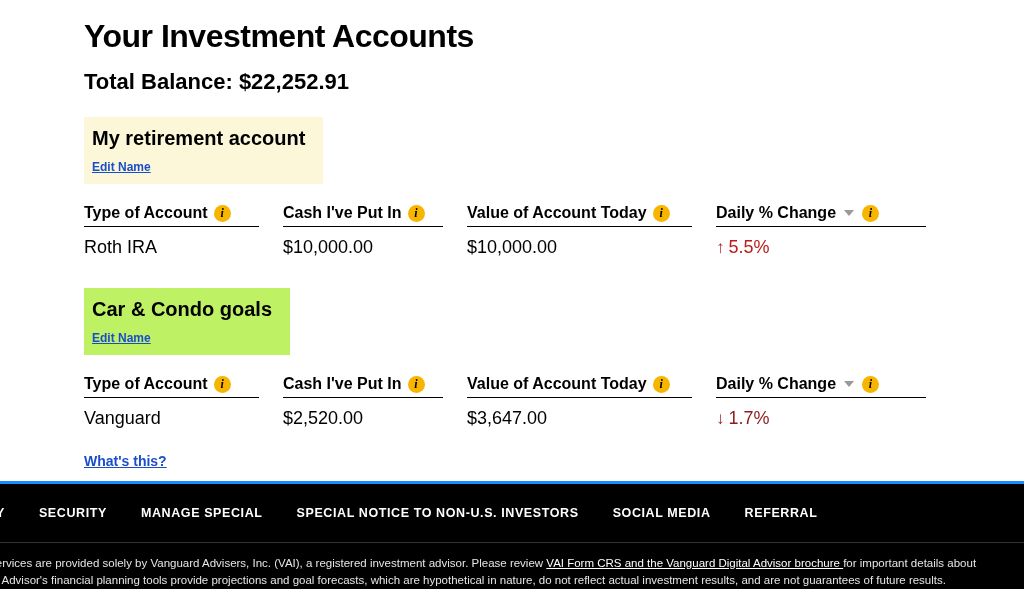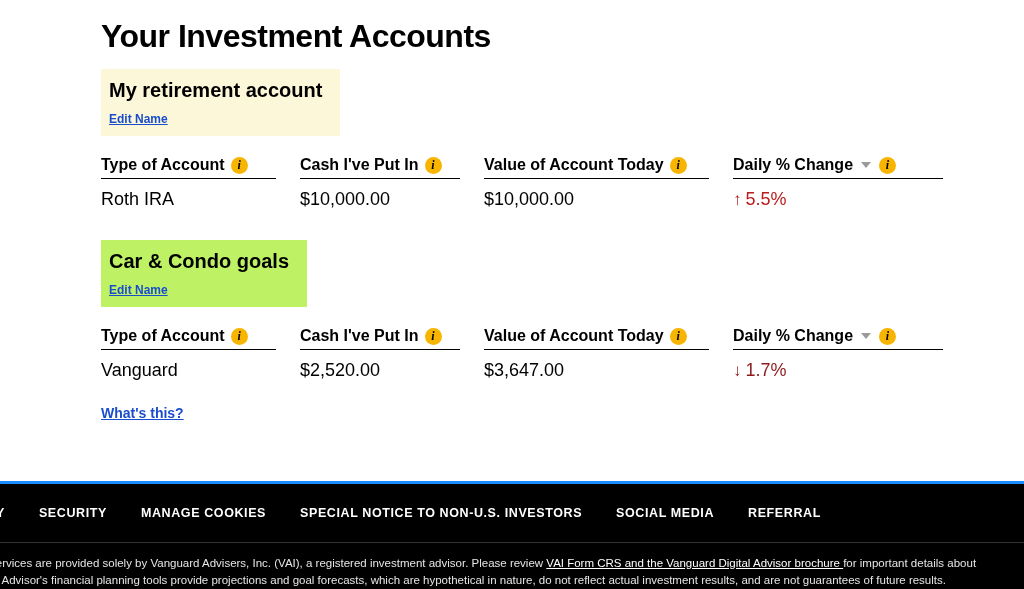--- a/index.html
+++ b/index.html
@@ -7,21 +7,20 @@
     font-family: -apple-system, BlinkMacSystemFont, "Segoe UI", Helvetica, Arial, sans-serif;
     background: #fff;
     color: #000;
     width: 1024px;
     height: 589px;
     overflow: hidden;
     position: relative;
   }
   .content {
     padding: 18px 0 0 84px;
-    margin-left: 17px;
   }
   h1.page-title {
     font-size: 32px;
     font-weight: 800;
     letter-spacing: -0.5px;
     margin-bottom: 14px;
   }
   .total-balance {
     font-size: 22px;
     font-weight: 700;
@@ -144,20 +143,24 @@
   .footer-legal a { color: #fff; text-decoration: underline; cursor: pointer; }
   .footer-legal .line { white-space: nowrap; }
 </style>
 </head>
 <body>
 
 <div class="content">
 
   <h1 class="page-title">Your Investment Accounts</h1>
 
+  <div class="total-balance">
+    <span>Total Balance:</span>
+    <span>$22,252.91</span>
+  </div>
 
   <div class="account-block">
     <div class="account-name-row acct-bg-yellow">
       <span class="account-name">My retirement account</span>
       <a class="edit-link">Edit Name</a>
     </div>
     <div class="cols">
       <div class="col col-type">
         <div class="col-header">
           <span>Type of Account</span>
@@ -232,21 +235,21 @@
       </div>
     </div>
   </div>
 
 </div>
 
 <div class="footer">
   <div class="footer-nav">
     <a>Y</a>
     <a>SECURITY</a>
-    <a>MANAGE COOKIES</a>
+    <a>MANAGE SPECIAL</a>
     <a>SPECIAL NOTICE TO NON-U.S. INVESTORS</a>
     <a>SOCIAL MEDIA</a>
     <a>REFERRAL</a>
   </div>
   <hr class="footer-divider">
   <div class="footer-legal">
     <div class="line">
       <span>services are provided solely by Vanguard Advisers, Inc. (VAI), a registered investment advisor. Please review </span>
       <a>VAI Form CRS and the Vanguard Digital Advisor brochure </a>
       <span>for important details about</span>

